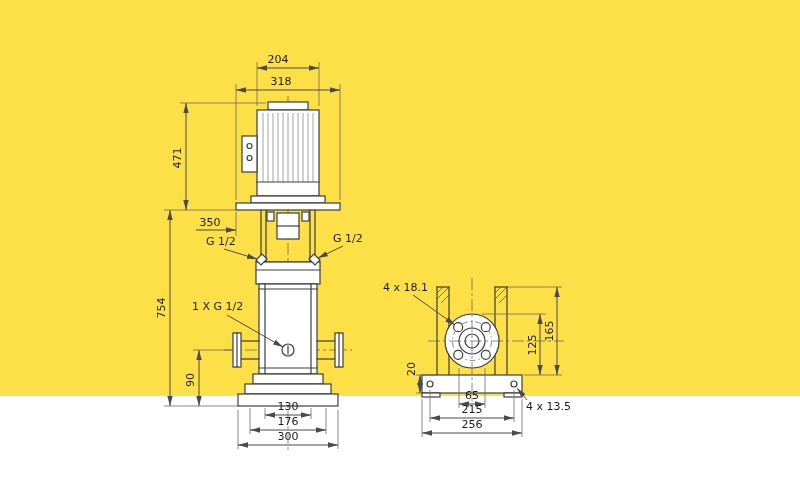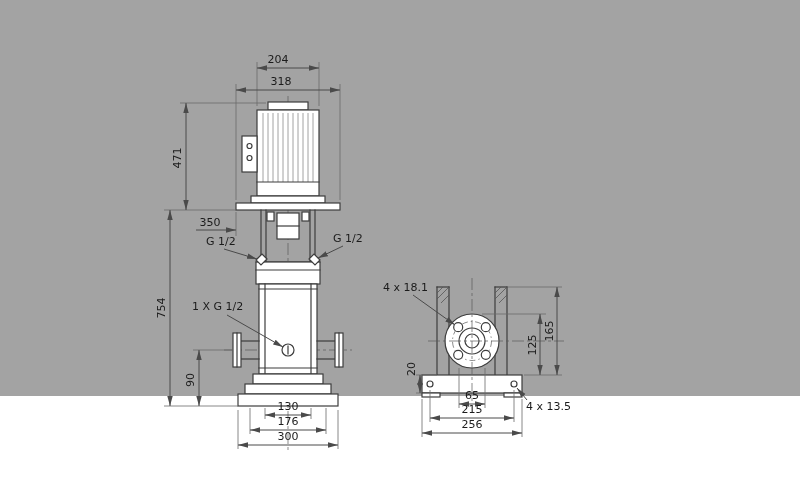--- a/index.html
+++ b/index.html
@@ -4,21 +4,21 @@
 <style>
   html, body {
     margin: 0;
     padding: 0;
     background: #ffffff;
     width: 800px;
     height: 492px;
     overflow: hidden;
     font-family: "DejaVu Sans", sans-serif;
   }
-  .stage { width: 800px; height: 396px; position: relative; background:#a3a3a3; }
+  .stage { width: 800px; height: 396px; position: relative; background:#fde047; }
   svg { display:block; }
   .obj  { stroke:#3d3d3d; stroke-width:1.2; fill:none; stroke-linecap:square; }
   .objf { stroke:#3d3d3d; stroke-width:1.2; fill:#ffffff; }
   .fin  { stroke:#8a8a8a; stroke-width:0.8; fill:none; }
   .dim  { stroke:#4a4a4a; stroke-width:1; fill:none; }
   .ext  { stroke:#6a6a6a; stroke-width:0.8; fill:none; }
   .cl   { stroke:#5a5a5a; stroke-width:0.7; fill:none; stroke-dasharray:12 3 3 3; }
   .bc   { stroke:#5a5a5a; stroke-width:0.7; fill:none; stroke-dasharray:6 3 1.5 3; }
   .hatch{ stroke:#555; stroke-width:0.8; fill:none; }
   text  { font: 11px "DejaVu Sans", sans-serif; fill:#1b1b1b; }

